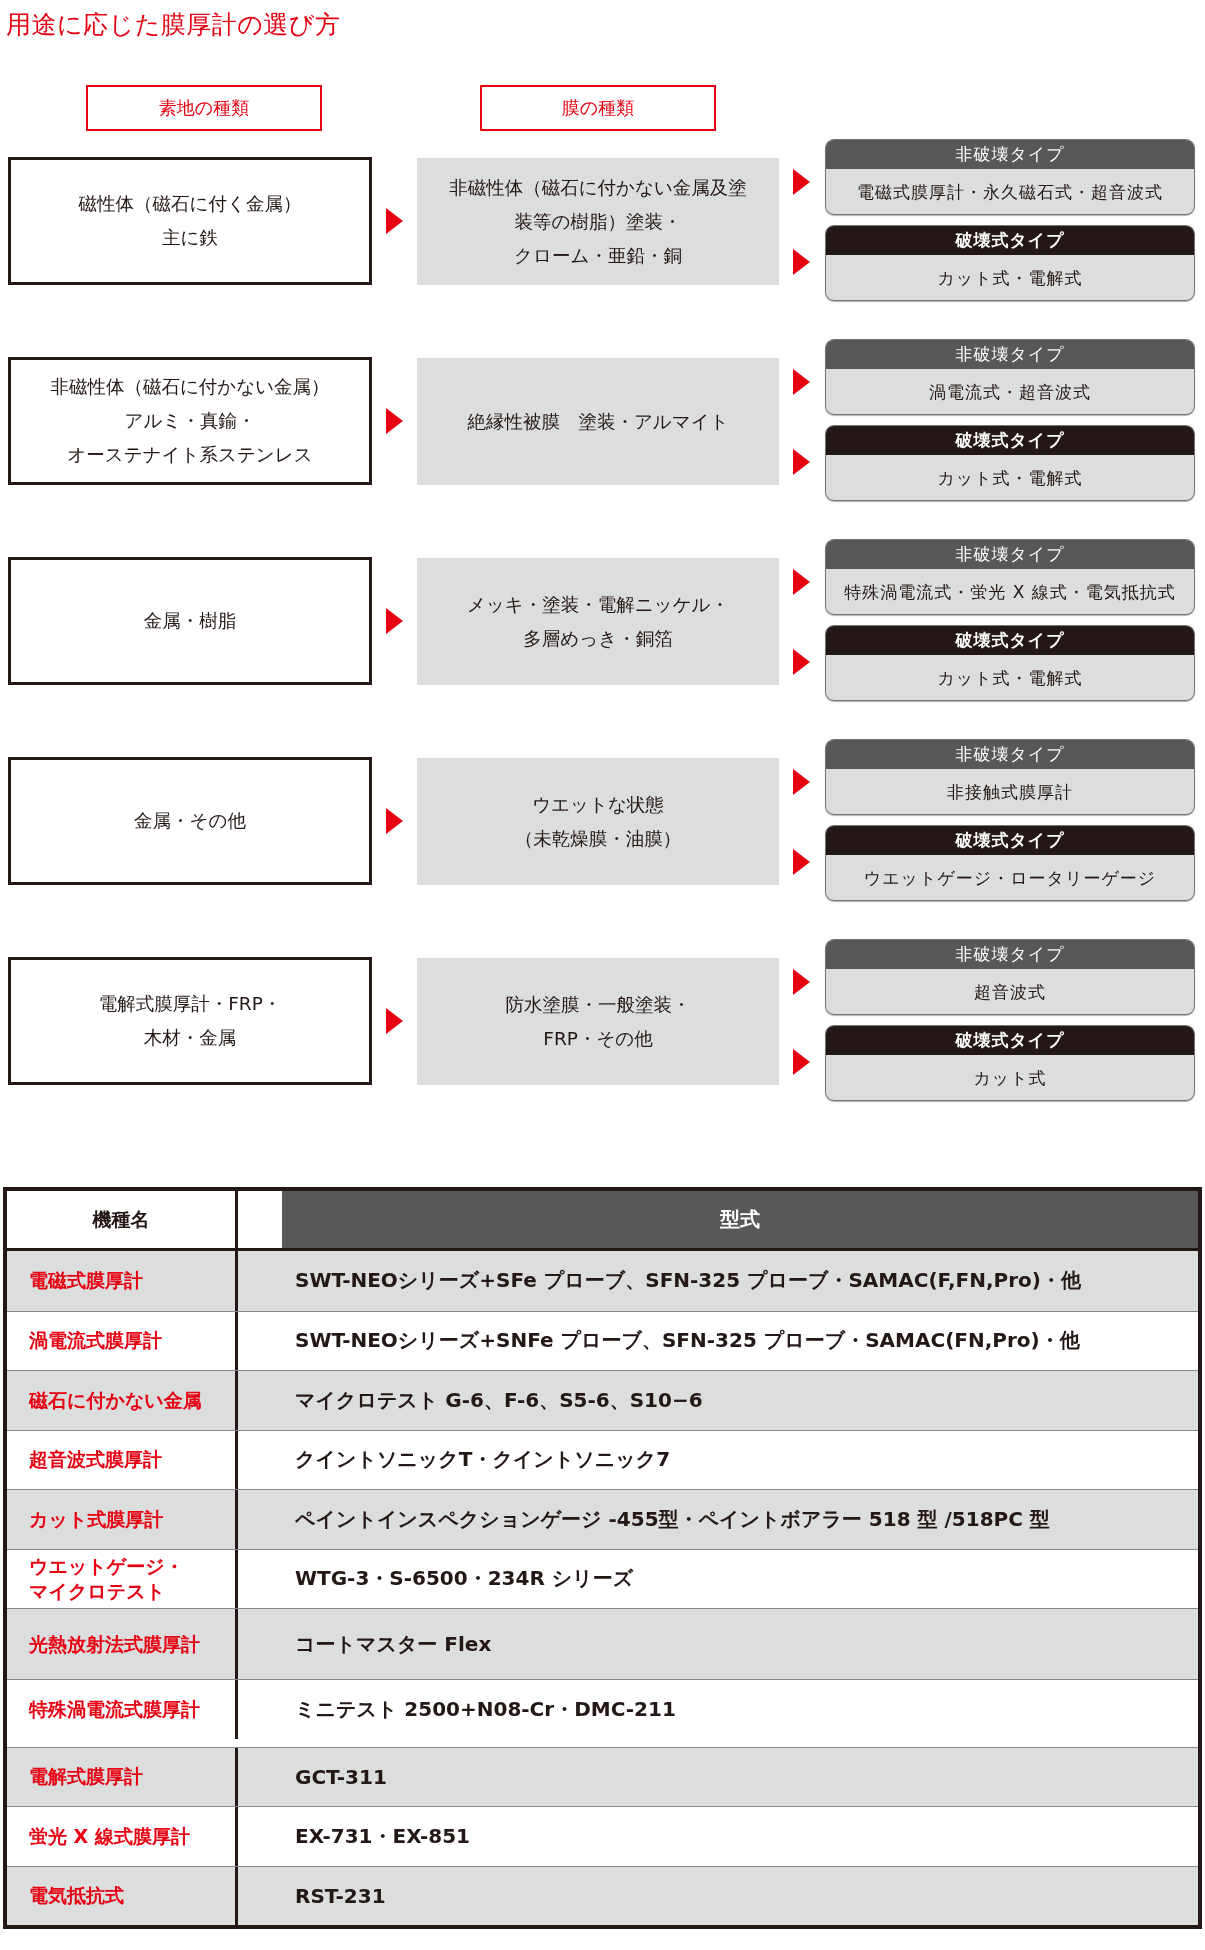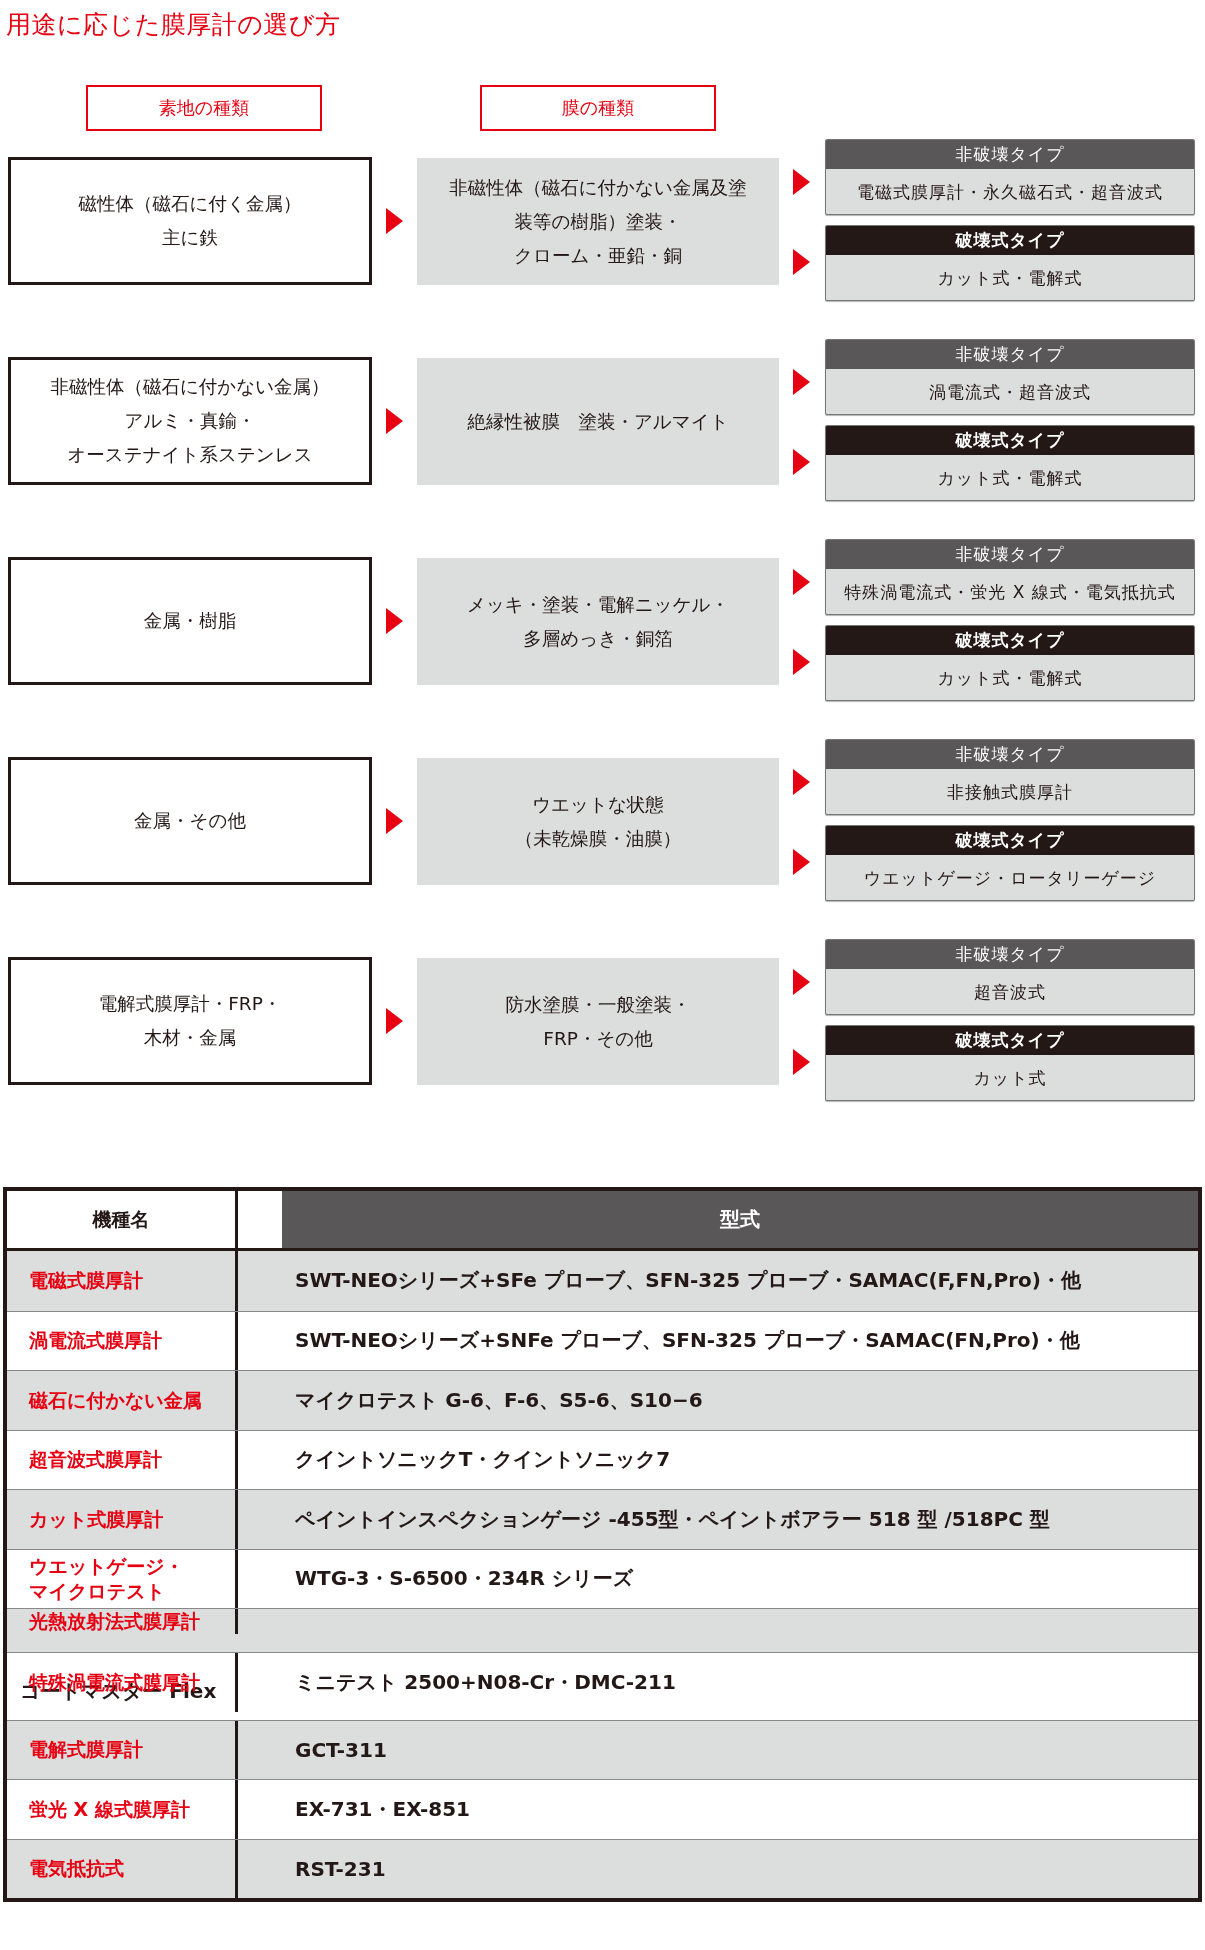--- a/index.html
+++ b/index.html
@@ -10,21 +10,21 @@
          color:#e60012; font-size:18px; display:flex; align-items:center; justify-content:center; }
   .row { position:absolute; left:0; width:1205px; height:170px; }
   .src { position:absolute; left:8px; top:2px; width:364px; height:128px; border:3px solid #231815; box-sizing:border-box;
          background:#fff; display:flex; flex-direction:column; align-items:center; justify-content:center;
          font-size:18.5px; line-height:34px; }
   .arrow { position:absolute; width:0; height:0; border-top:13px solid transparent; border-bottom:13px solid transparent;
            border-left:17px solid #e60012; }
   .mid { position:absolute; left:417px; top:3px; width:362px; height:127px; background:#dcdddd;
          display:flex; flex-direction:column; align-items:center; justify-content:center;
          font-size:18.5px; line-height:34px; text-align:center; }
-  .card { position:absolute; left:825px; width:370px; height:76px; border:1px solid #777; border-radius:2px;
+  .card { position:absolute; left:825px; width:370px; height:76px; border:1px solid #777; border-radius:9px;
           box-sizing:border-box; background:#dcdddd; overflow:hidden; box-shadow:0 1px 1px rgba(0,0,0,0.3); }
   .card .ch { height:29px; color:#fff; font-size:17px; display:flex; align-items:center; justify-content:center; letter-spacing:1px; }
   .card .ch.nd { background:#595757; }
   .card .ch.d { background:#231815;font-weight:bold; }
   .card .cb { height:46px; display:flex; align-items:center; justify-content:center; font-size:17px; color:#231815; letter-spacing:1px; }
 
   .tbl { position:absolute; left:3px; top:1187px; width:1199px; border:4px solid #231815; box-sizing:border-box; }
   .tr { display:flex; border-top:1px solid #888; box-sizing:border-box;gap:44px; }
   .tr:first-child { border-top:none; }
   .tr.head { border-bottom:3px solid #231815; }
@@ -175,21 +175,21 @@
       </div>
       <div class="tr g" style="height: 59.5px;">
         <div class="tc1" style="white-space: pre-line;">カット式膜厚計</div>
         <div class="tc2">ペイントインスペクションゲージ -455型・ペイントボアラー 518 型 /518PC 型</div>
       </div>
       <div class="tr w" style="height: 59.5px;">
         <div class="tc1" style="white-space: pre-line;">ウエットゲージ・
 マイクロテスト</div>
         <div class="tc2">WTG-3・S-6500・234R シリーズ</div>
       </div>
-      <div class="tr g" style="height: 44px; flex-direction: column;">
+      <div class="tr g" style="height: 71px;">
         <div class="tc1" style="white-space: pre-line;">光熱放射法式膜厚計</div>
         <div class="tc2">コートマスター Flex</div>
       </div>
       <div class="tr w" style="height: 59.5px;">
         <div class="tc1" style="white-space: pre-line;">特殊渦電流式膜厚計</div>
         <div class="tc2">ミニテスト 2500+N08-Cr・DMC-211</div>
       </div>
       <div class="tr g" style="height: 59.5px; margin-top: 8px;">
         <div class="tc1" style="white-space: pre-line;">電解式膜厚計</div>
         <div class="tc2">GCT-311</div>

